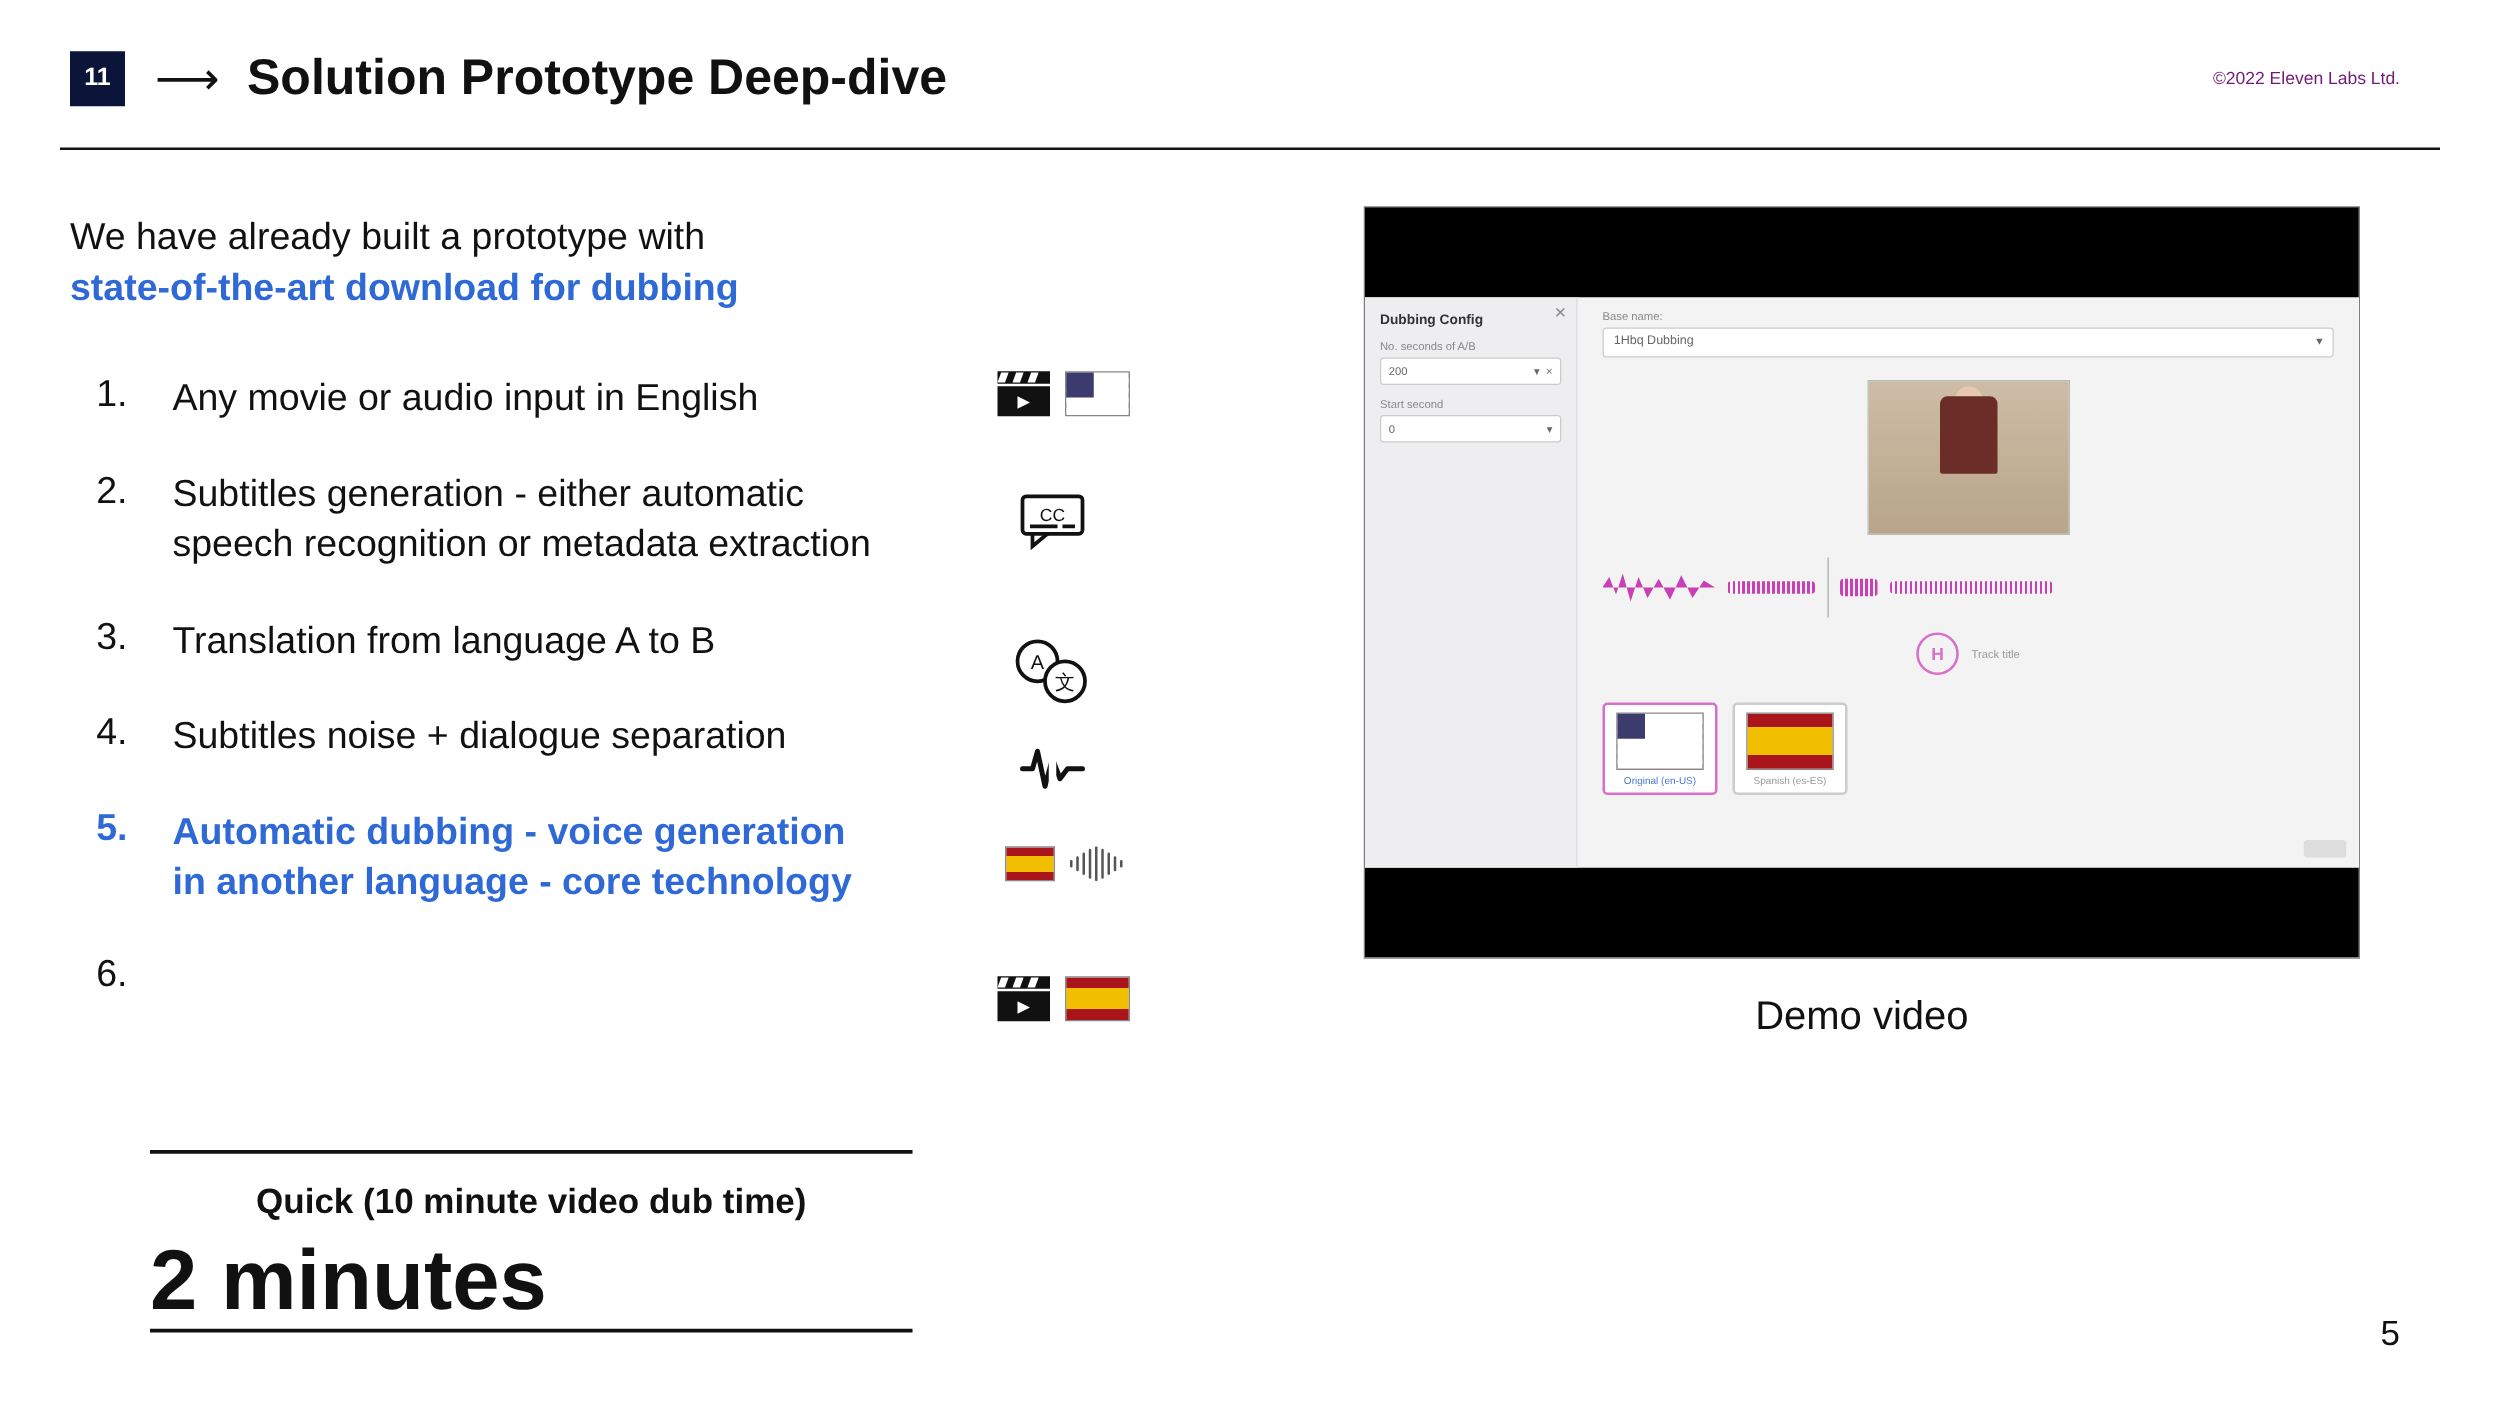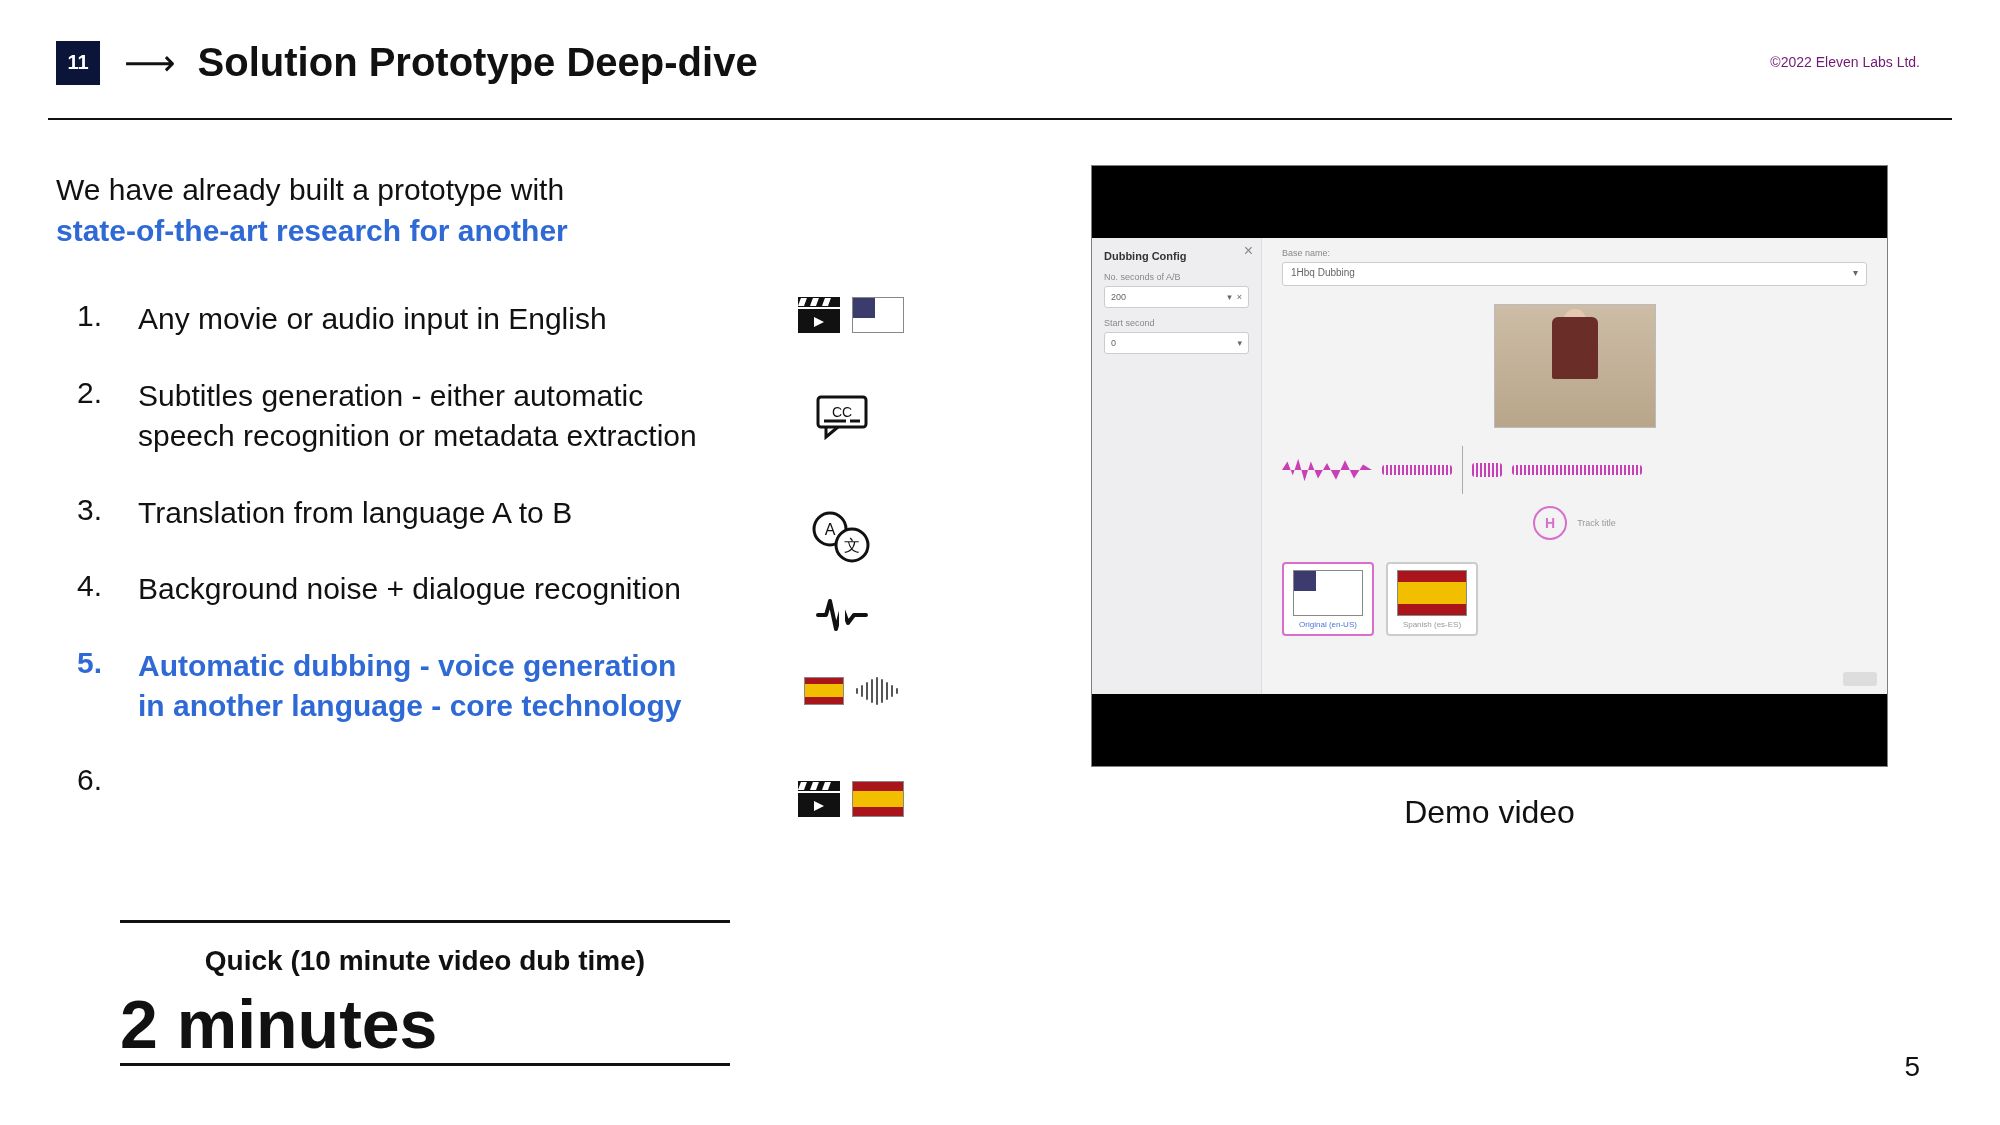--- a/index.html
+++ b/index.html
@@ -89,21 +89,21 @@
     <div class="page-badge">11</div>
     <div class="arrow">⟶</div>
     <div class="title">Solution Prototype Deep-dive</div>
   </div>
   <div class="copyright">©2022 Eleven Labs Ltd.</div>
   <div class="rule"></div>
 
   <div class="left">
     <div class="intro">
       <span>We have already built a prototype with</span><br>
-      <span class="hl">state-of-the-art research for another</span>
+      <span class="hl">state-of-the-art download for dubbing</span>
     </div>
 
     <div class="olist" style="position:relative;">
 
       <div class="li">
         <div class="num">1.</div>
         <div class="txt">Any movie or audio input in English</div>
       </div>
 
       <div class="li">
@@ -111,21 +111,21 @@
         <div class="txt">Subtitles generation - either automatic speech recognition or metadata extraction</div>
       </div>
 
       <div class="li">
         <div class="num">3.</div>
         <div class="txt">Translation from language A to B</div>
       </div>
 
       <div class="li">
         <div class="num">4.</div>
-        <div class="txt">Background noise + dialogue recognition</div>
+        <div class="txt">Subtitles noise + dialogue separation</div>
       </div>
 
       <div class="li highlight">
         <div class="num">5.</div>
         <div class="txt">Automatic dubbing - voice generation in another language - core technology</div>
       </div>
 
       <div class="li">
         <div class="num">6.</div>
       </div>

